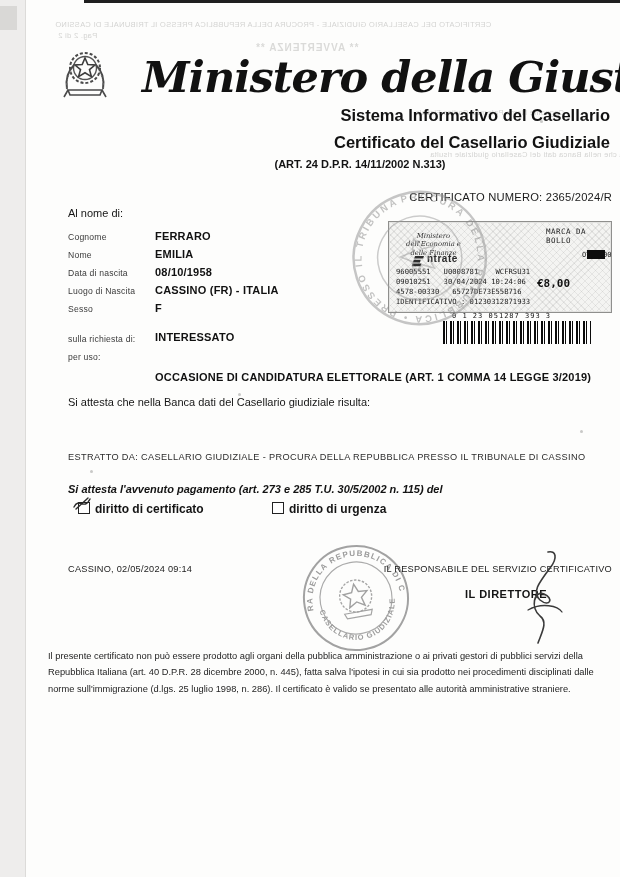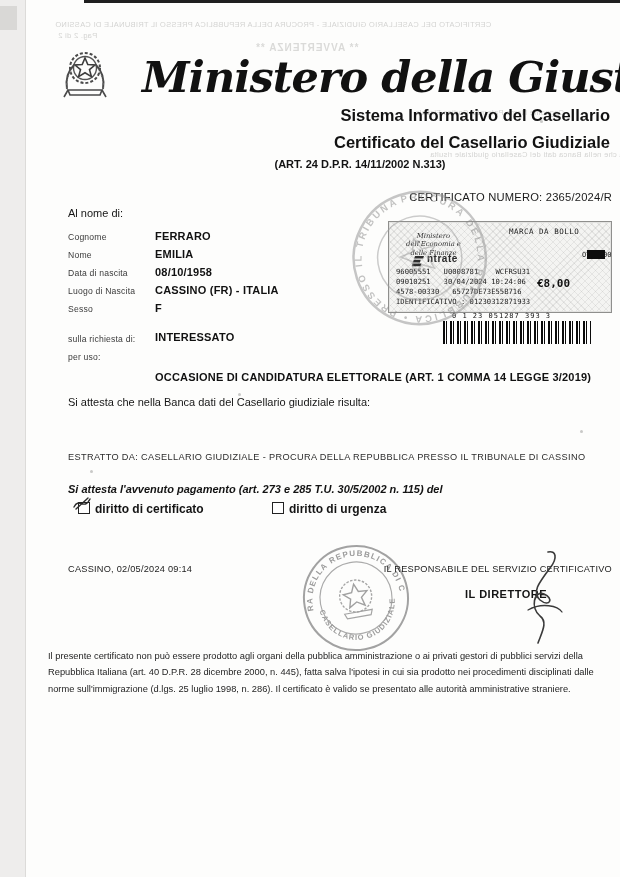--- a/index.html
+++ b/index.html
@@ -41,21 +41,21 @@
   
   .sticker{
     left:388px;top:221px;width:222px;height:90px;
     background:
       repeating-linear-gradient(45deg, rgba(90,90,90,.10) 0 1px, transparent 1px 5px),
       repeating-linear-gradient(-45deg, rgba(90,90,90,.10) 0 1px, transparent 1px 5px),
       #f4f4f2;
     border:1px solid #8f8f8d;box-shadow:0 0 0 1px #e3e3e1 inset;
   }
   .stk-min{font-family:"DejaVu Serif", serif;font-style:italic;font-size:6.8px;color:#2f2f2f;text-align:center;line-height:1.25;}
-  .stk-mdb{font-family:"DejaVu Sans Mono", monospace;font-size:7.5px;color:#222;letter-spacing:.5px;}
+  .stk-mdb{font-family:"DejaVu Sans Mono", monospace;font-size:7.5px;color:#222;letter-spacing:.5px;padding-left:37px;}
   .stk-amt{font-family:"DejaVu Sans Mono", monospace;font-size:11px;font-weight:bold;color:#111;margin-top:41px;}
   .stk-words{font-family:"DejaVu Sans Mono", monospace;font-size:7px;color:#222;}
   .stk-black{width:18px;height:9px;background:#0d0d0d;}
   .stk-agency{font-size:10px;font-weight:bold;color:#2a2a2a;letter-spacing:.5px;}
   .stk-row{font-family:"DejaVu Sans Mono", monospace;font-size:7.2px;color:#1d1d1d;white-space:pre;line-height:1.3;}
   .bc-digits{font-family:"DejaVu Sans Mono", monospace;font-size:7px;color:#111;letter-spacing:1px;white-space:nowrap;}
   .barcode{
     width:148px;height:23px;
     background:repeating-linear-gradient(90deg,
       #0a0a0a 0 2px, #fff 2px 3px, #0a0a0a 3px 4px, #fff 4px 7px,

